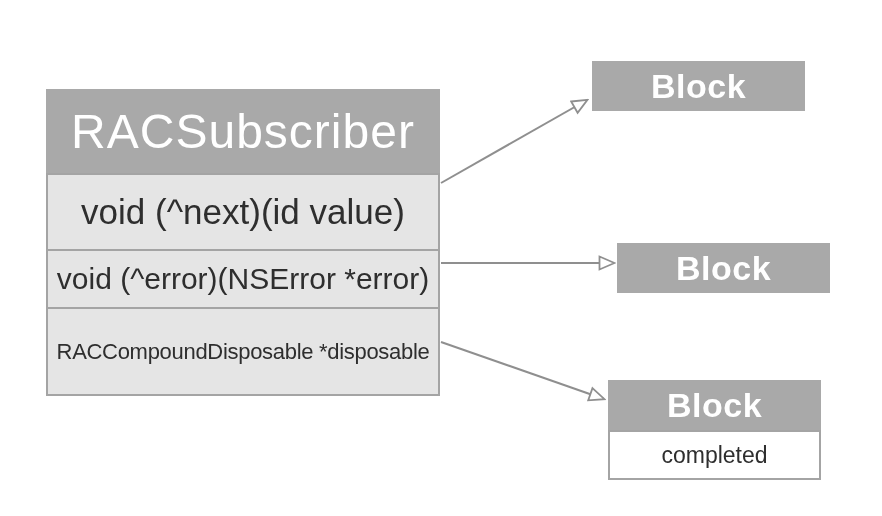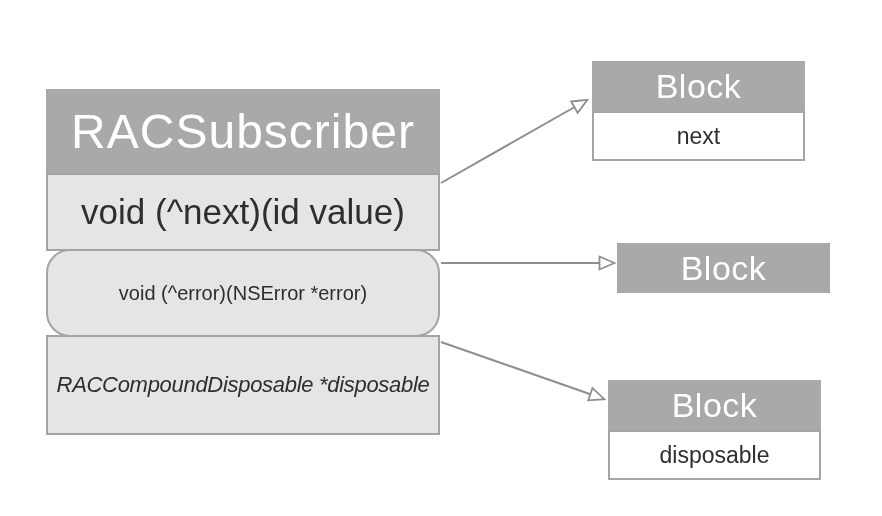--- a/index.html
+++ b/index.html
@@ -41,36 +41,37 @@
   }
   .classbox .cb-row {
     background: #e5e5e5;
     border: 2px solid var(--box-border);
     margin-top: -2px;
     display: flex; align-items: center; justify-content: center;
     white-space: nowrap;
     overflow: visible;
   }
   .cb-row.row-0 { height: 78px; font-size: 35px; margin-top: 0; }
-  .cb-row.row-1 { height: 88px; font-size: 20px; border-radius: 24px; }
+  .cb-row.row-1 { height: 60px; font-size: 30px; }
   .cb-row.row-2 { height: 81px; font-size: 35px; }
-  .cb-row.row-3 { height: 100px; font-size: 22px; letter-spacing: -0.3px; font-style: italic; }
+  .cb-row.row-3 { height: 89px; font-size: 22px; letter-spacing: -0.3px; }
 
   
   .block {
     position: absolute;
     width: 213px;
   }
   .block .bl-header {
     height: 50px;
     background: var(--header-fill);
     color: var(--header-text);
     display: flex; align-items: center; justify-content: center;
     font-size: 34px;
     letter-spacing: 0.5px;
+    font-weight: bold;
   }
   .block .bl-body {
     height: 50px;
     background: #fff;
     border: 2px solid var(--box-border);
     display: flex; align-items: center; justify-content: center;
     font-size: 23px;
   }
   .block-next      { left: 592px; top: 61px;  }
   .block-error     { left: 617px; top: 243px; }
@@ -104,25 +105,24 @@
 
   <div class="classbox">
     <div class="cb-header">RACSubscriber</div>
     <div class="cb-row row-0">void (^next)(id value)</div>
     <div class="cb-row row-1">void (^error)(NSError *error)</div>
     <div class="cb-row row-3">RACCompoundDisposable *disposable</div>
   </div>
 
   <div class="block block-next">
     <div class="bl-header">Block</div>
-    <div class="bl-body">next</div>
   </div>
 
   <div class="block block-error">
     <div class="bl-header">Block</div>
   </div>
 
   <div class="block block-completed">
     <div class="bl-header">Block</div>
-    <div class="bl-body">disposable</div>
+    <div class="bl-body">completed</div>
   </div>
 
 </div>
 
 </body></html>

